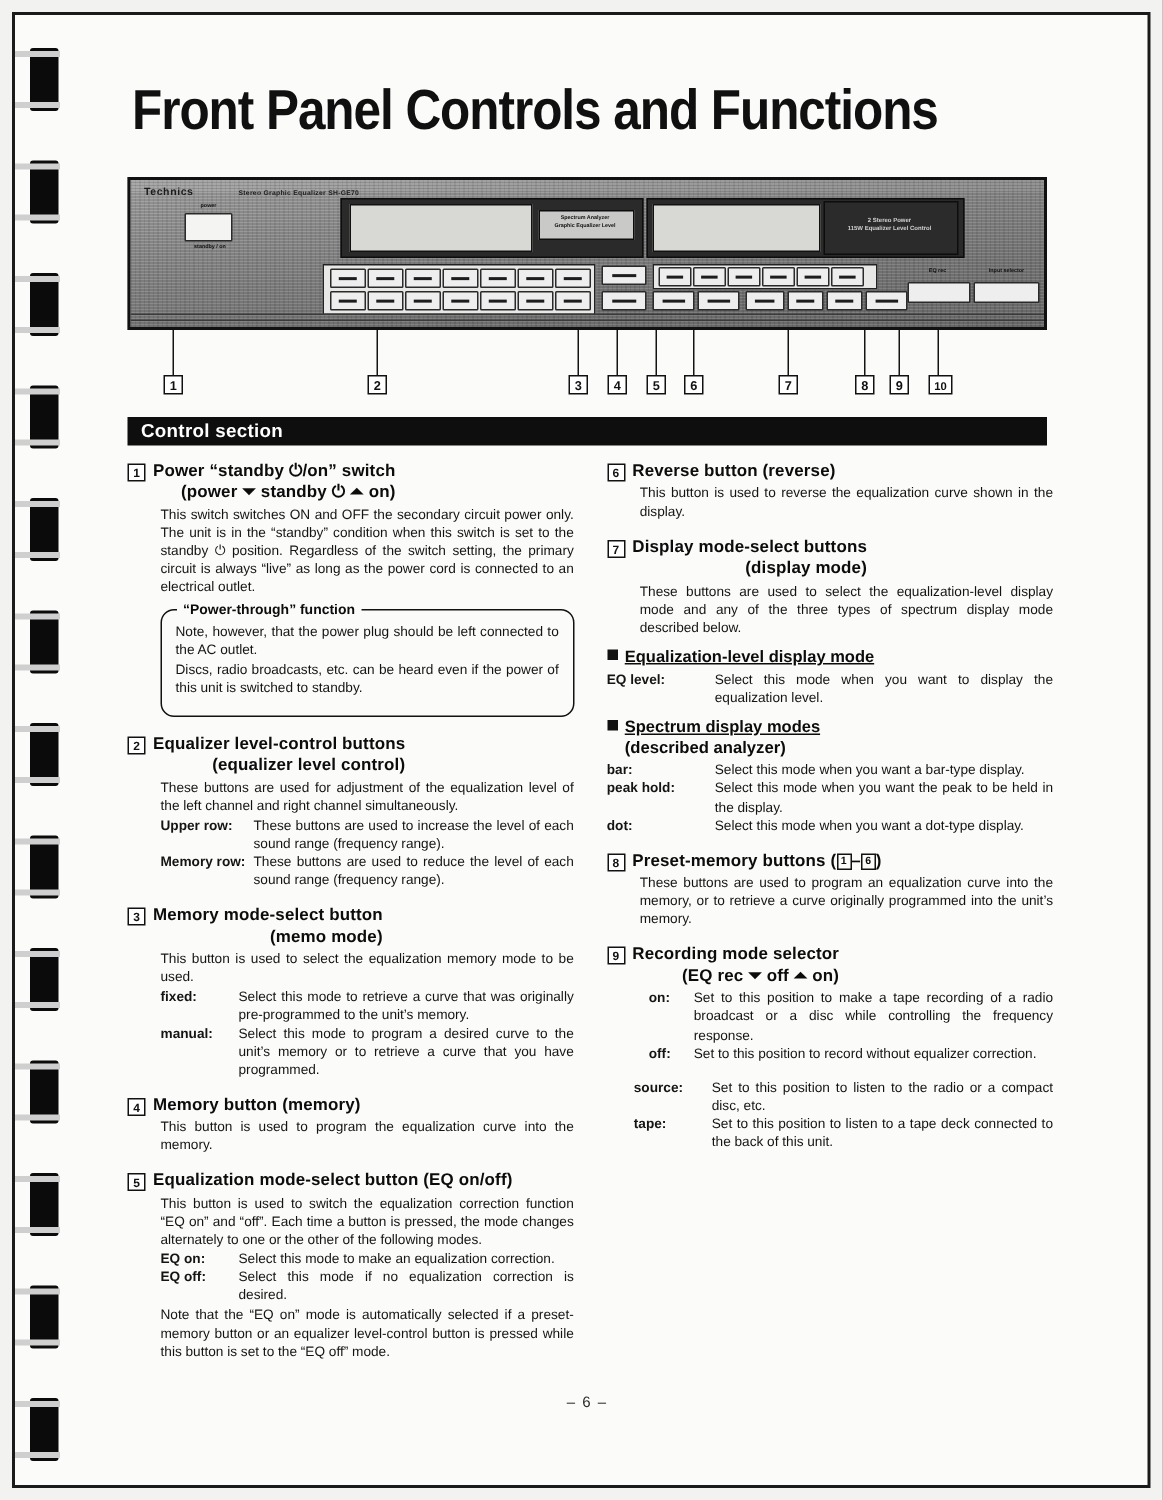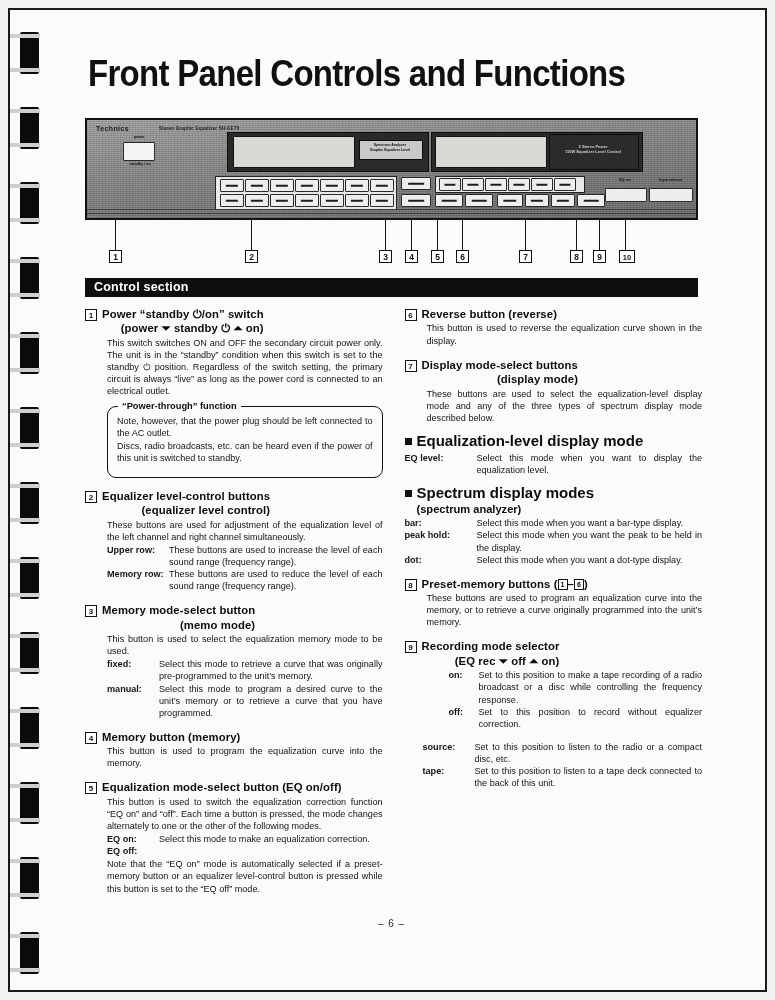--- a/index.html
+++ b/index.html
@@ -276,24 +276,25 @@
     margin-left: 0px;
   }
   .sq {
     width: 7px; height: 7px;
     background: #111;
     flex: 0 0 auto;
     position: relative;
     top: -1px;
   }
   .subhead-txt {
-    font-size: 15px;
+    font-size: 11px;
     font-weight: bold;
     color: #0c0c0c;
     line-height: 1.25;
+    text-decoration: underline;
   }
   .subhead-cont {
     font-size: 11.1px;
     font-weight: bold;
     color: #0c0c0c;
     margin-left: 12px;
     line-height: 1.25;
   }
 
   
@@ -532,20 +533,21 @@
                 <div class="htxt">Equalization mode-select button (EQ on/off)</div>
               </div>
               <div class="body-p">This button is used to switch the equalization correction function “EQ on” and “off”. Each time a button is pressed, the mode changes alternately to one or the other of the following modes.</div>
               <div class="deflist">
                 <div class="defrow">
                   <div class="defterm w52">EQ on:</div>
                   <div class="defdesc">Select this mode to make an equalization correction.</div>
                 </div>
                 <div class="defrow">
                   <div class="defterm w52">EQ off:</div>
+                  <div class="defdesc">Select this mode if no equalization correction is desired.</div>
                 </div>
               </div>
               <div class="body-p">Note that the “EQ on” mode is automatically selected if a preset-memory button or an equalizer level-control button is pressed while this button is set to the “EQ off” mode.</div>
             </div>
           </div>
         <div class="col" id="col-right">
             <div class="entry">
               <div class="entry-head">
                 <div class="numbox">6</div>
                 <div class="htxt">Reverse button (reverse)</div>
@@ -565,21 +567,21 @@
               <div class="deflist" style="margin-left: 0px;">
                 <div class="defrow">
                   <div class="defterm w72">EQ level:</div>
                   <div class="defdesc">Select this mode when you want to display the equalization level.</div>
                 </div>
               </div>
               <div class="subhead">
                 <div class="sq"></div>
                 <div class="subhead-txt">Spectrum display modes</div>
               </div>
-              <div class="subhead-cont">(spectrum analyzer)</div>
+              <div class="subhead-cont">(described analyzer)</div>
               <div class="deflist" style="margin-left: 0px;">
                 <div class="defrow">
                   <div class="defterm w72">bar:</div>
                   <div class="defdesc">Select this mode when you want a bar-type display.</div>
                 </div>
                 <div class="defrow">
                   <div class="defterm w72">peak hold:</div>
                   <div class="defdesc">Select this mode when you want the peak to be held in the display.</div>
                 </div>
                 <div class="defrow">
@@ -593,21 +595,21 @@
                 <div class="numbox">8</div>
                 <div class="htxt">Preset-memory buttons (<span class="minibox">1</span>–<span class="minibox">6</span>)</div>
               </div>
               <div class="body-p">These buttons are used to program an equalization curve into the memory, or to retrieve a curve originally programmed into the unit’s memory.</div>
             </div>
             <div class="entry">
               <div class="entry-head">
                 <div class="numbox">9</div>
                 <div class="htxt">Recording mode selector<br>(EQ rec ⏷ off ⏶ on)</div>
               </div>
-              <div class="deflist" style="margin-left: 44px;">
+              <div class="deflist" style="margin-left: 28px;">
                 <div class="defrow">
                   <div class="defterm w30">on:</div>
                   <div class="defdesc">Set to this position to make a tape recording of a radio broadcast or a disc while controlling the frequency response.</div>
                 </div>
                 <div class="defrow">
                   <div class="defterm w30">off:</div>
                   <div class="defdesc">Set to this position to record without equalizer correction.</div>
                 </div>
               </div>
             </div>

